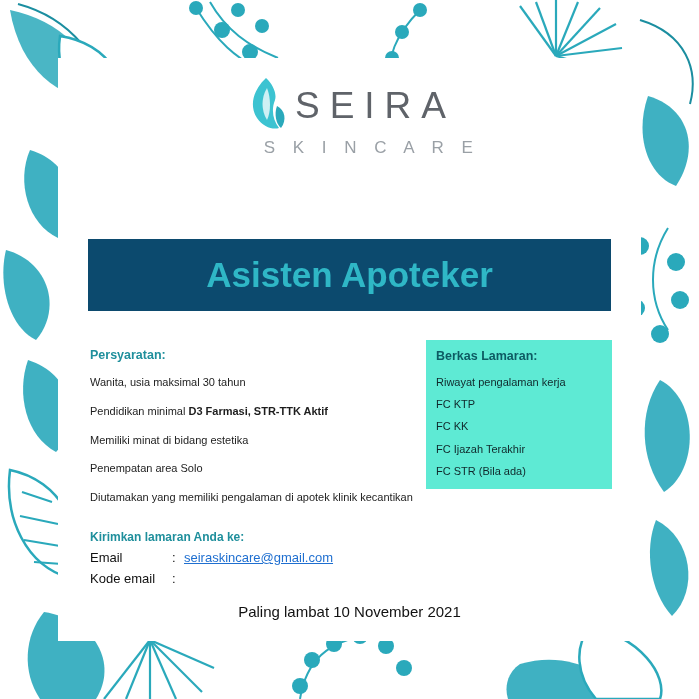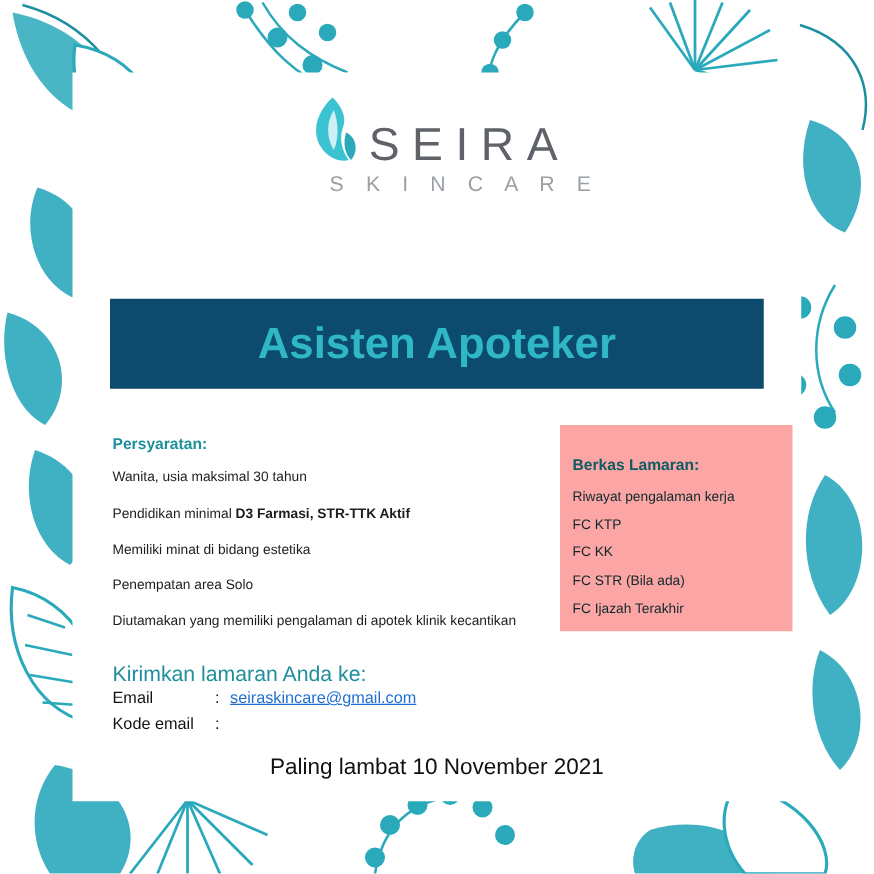--- a/index.html
+++ b/index.html
@@ -53,21 +53,21 @@
 
   .logo-block {
     position: absolute;
     left: 0;
     top: 18px;
     width: 583px;
     text-align: center;
   }
   .logo-row {
     display: flex;
-    align-items: flex-end;
+    align-items: center;
     justify-content: center;
   }
   .logo-mark {
     width: 46px;
     height: 58px;
   }
   .logo-word {
     font-family: "Liberation Sans", sans-serif;
     font-size: 37px;
     letter-spacing: 10px;
@@ -135,25 +135,25 @@
     color: #1d1d1d;
     margin-bottom: 15px;
     line-height: 1.25;
   }
   .req-list li b {
     font-weight: bold;
   }
 
   .docs-box {
     position: absolute;
-    left: 390px;
+    left: 368px;
     top: 282px;
     width: 166px;
-    padding: 25px 10px 11px 10px;
-    background: #fca5a5;
+    padding: 9px 10px 11px 10px;
+    background: #5eead4;
   }
   .docs-title {
     font-size: 12.5px;
     font-weight: bold;
     color: #0d5b63;
     margin-bottom: 13px;
   }
   .docs-list {
     margin: 0;
     padding: 0;
@@ -164,22 +164,22 @@
     color: #10282b;
     margin-bottom: 9px;
     line-height: 1.2;
   }
   .docs-list li:last-child { margin-bottom: 0; }
 
   .send-title {
     position: absolute;
     left: 32px;
     top: 472px;
-    font-size: 17px;
-    font-weight: normal;
+    font-size: 12px;
+    font-weight: bold;
     color: #1f8f9c;
   }
   .send-rows {
     position: absolute;
     left: 32px;
     top: 492px;
     width: 480px;
     font-size: 13px;
     color: #111111;
   }
@@ -202,21 +202,21 @@
   }
   .send-value b { font-weight: bold; }
   .send-value i { font-style: italic; }
 
   .deadline {
     position: absolute;
     left: 0;
     top: 545px;
     width: 583px;
     text-align: center;
-    font-size: 18px;
+    font-size: 15px;
     color: #111111;
   }
 </style>
 </head>
 <body>
 
 <div class="poster">
 
   <div class="leaf-layer">
     <svg width="699" height="699" viewBox="0 0 699 699">
@@ -336,22 +336,22 @@
       <li><span>Penempatan area Solo</span></li>
       <li><span>Diutamakan yang memiliki pengalaman di apotek klinik kecantikan</span></li>
     </ul>
 
     <div class="docs-box">
       <div class="docs-title">Berkas Lamaran:</div>
       <ul class="docs-list">
         <li>Riwayat pengalaman kerja</li>
         <li>FC KTP</li>
         <li>FC KK</li>
+        <li>FC Ijazah Terakhir</li>
         <li>FC STR (Bila ada)</li>
-        <li>FC Ijazah Terakhir</li>
       </ul>
     </div>
 
     <div class="send-title">Kirimkan lamaran Anda ke:</div>
     <div class="send-rows">
       <div class="send-row">
         <span class="send-label">Email</span>
         <span class="send-colon">:</span>
         <a class="send-email" href="#">seiraskincare@gmail.com</a>
       </div>

